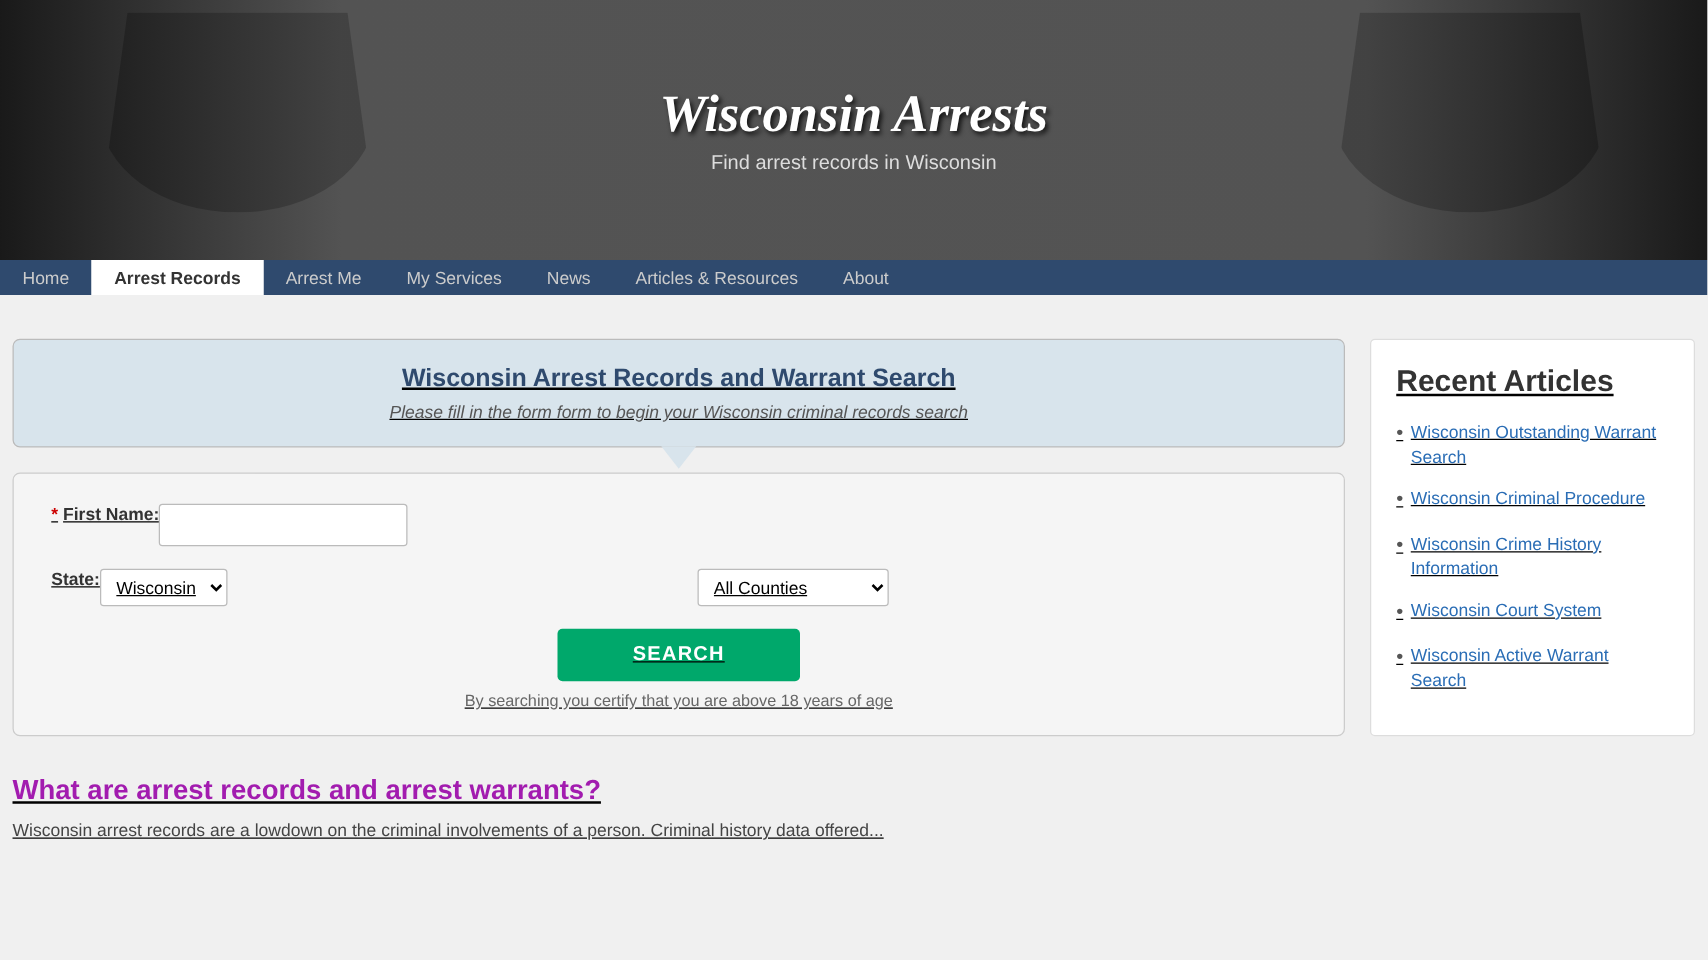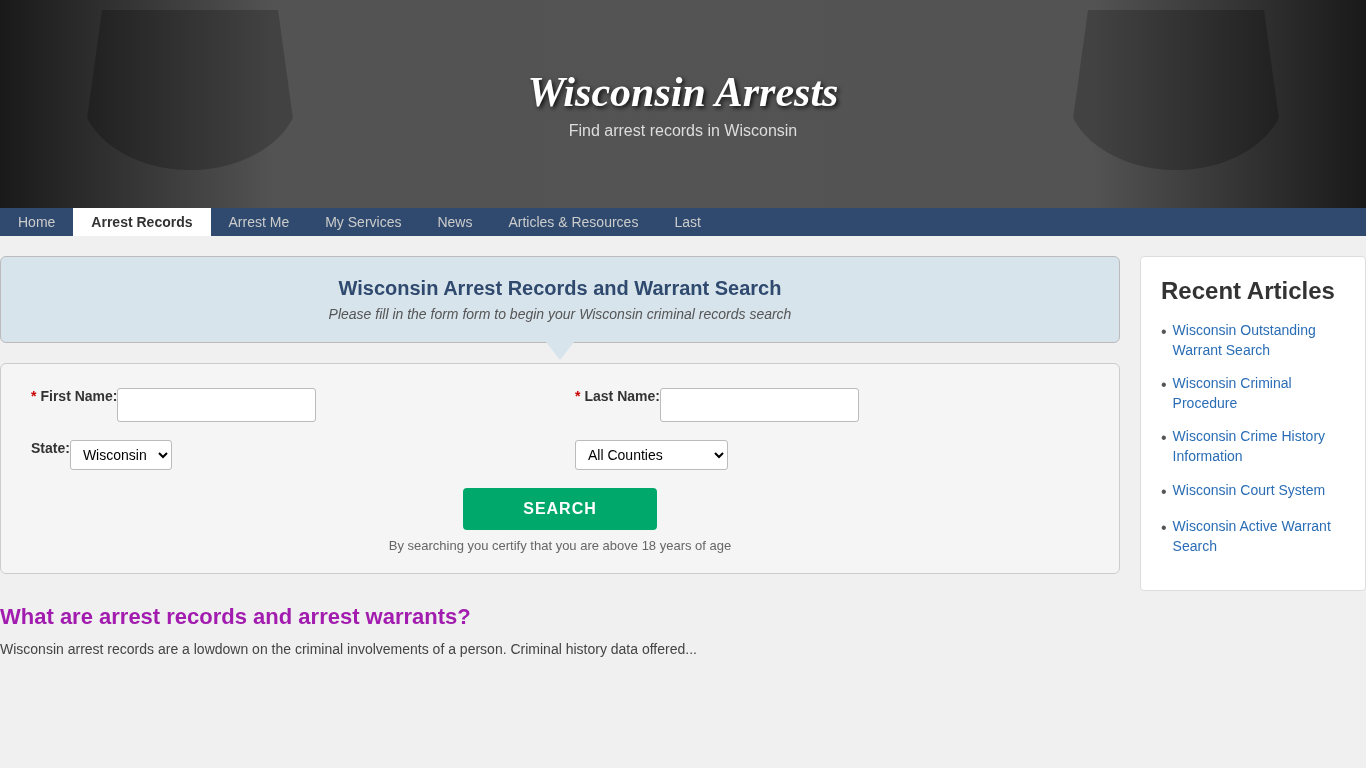--- a/index.html
+++ b/index.html
@@ -89,30 +89,31 @@
     nav a.active {
       background: #fff;
       color: #333;
       font-weight: bold;
     }
 
     
     .main-container {
       display: flex;
       max-width: 1366px;
-      margin: 0 auto;
-      padding: 20px 0;
+      margin: 15px auto;
+      padding: 20px 10px;
       gap: 20px;
+      text-decoration: underline;
     }
     .content-area {
       flex: 1;
       min-width: 0;
     }
     .sidebar {
-      width: 226px;
+      width: 260px;
       flex-shrink: 0;
     }
 
     
     .search-card {
       background: #d8e4ec;
       border: 1px solid #bbb;
       border-radius: 6px;
       padding: 20px 30px 10px 30px;
       margin-bottom: 20px;
@@ -274,42 +275,36 @@
   <div class="header-subtitle">Find arrest records in Wisconsin</div>
 </div>
 
 <nav>
   <a>Home</a>
   <a class="active">Arrest Records</a>
   <a>Arrest Me</a>
   <a>My Services</a>
   <a>News</a>
   <a>Articles &amp; Resources</a>
-  <a>Last</a>
+  <a>About</a>
 </nav>
 
 <div class="main-container">
   <div class="content-area">
 
     <div class="search-card">
       <div class="search-card-title">Wisconsin Arrest Records and Warrant Search</div>
       <div class="search-card-subtitle">Please fill in the form form to begin your Wisconsin criminal records search</div>
     </div>
 
     <div class="form-card">
       <div class="form-row">
         <div class="form-group">
           <div class="form-label">
             <span class="required-star">*</span><span>First Name:</span>
-          </div>
-          <input type="text" class="form-input" style="">
-        </div>
-        <div class="form-group">
-          <div class="form-label">
-            <span class="required-star">*</span><span>Last Name:</span>
           </div>
           <input type="text" class="form-input" style="">
         </div>
       </div>
 
       <div class="form-row">
         <div class="form-group">
           <div class="form-label">State:</div>
           <select class="form-select">
             <option>Wisconsin</option>

